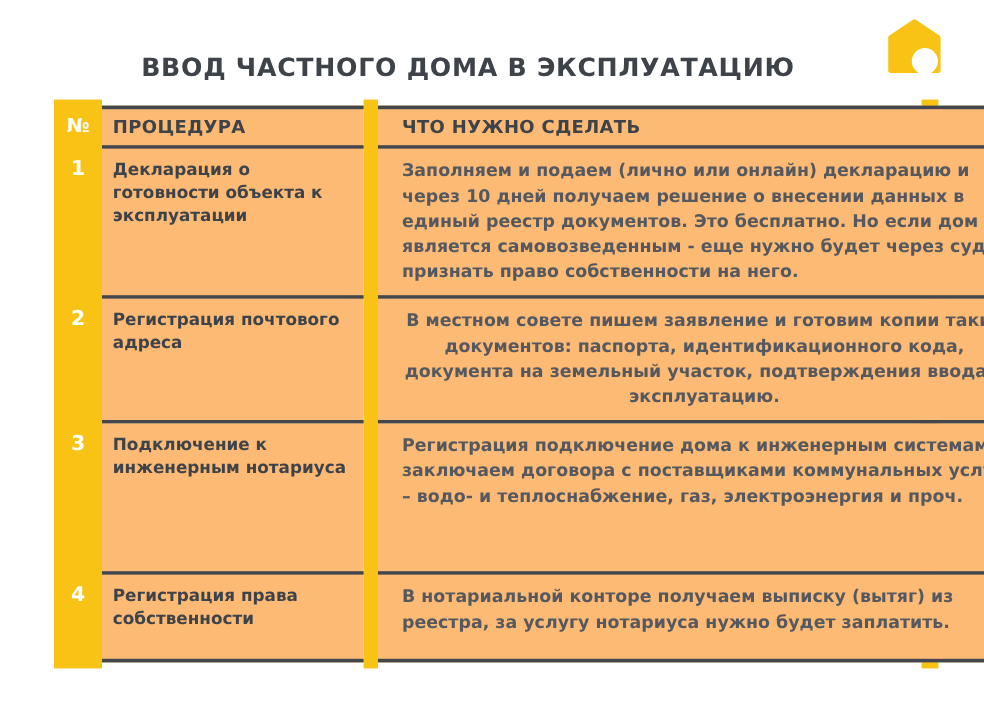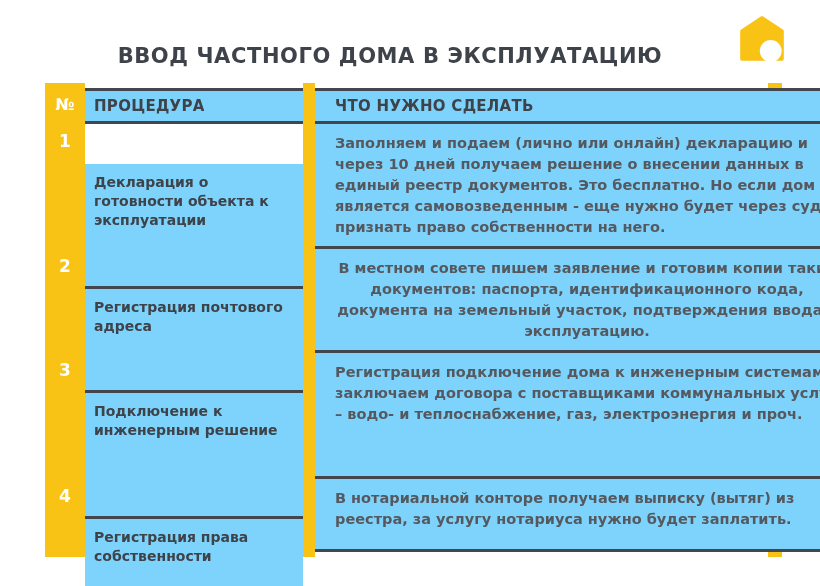--- a/index.html
+++ b/index.html
@@ -38,42 +38,41 @@
   }
   .strip{
     position:absolute;top:0;bottom:0;
     background:var(--yellow);
   }
   .strip-num{left:0;width:40px;}
   .strip-mid{left:258px;width:12px;}
   .strip-right{left:723px;width:14px;}
   .cell{
     position:absolute;
-    background:#7dd3fc;
+    background:#fdba74;
     box-sizing:border-box;
     border-bottom:3px solid var(--line);
     padding:9px 8px 0 9px;
   }
   .c2{left:40px;width:218px;}
   .c3{left:270px;width:532px;padding-left:20px;}
   .head{
     border-top:3px solid var(--line);
     display:flex;align-items:center;
     padding-top:0;
     font-weight:bold;
     font-size:15px;
     color:var(--dark);
     letter-spacing:0.3px;
   }
   .proc{
     font-weight:bold;
     font-size:14px;
     line-height:19px;
     color:var(--dark);
-    margin-top:40px;
   }
   .action{
     font-size:14.5px;
     line-height:21px;
     color:var(--body);
     font-weight:bold;
   }
   .num{
     position:absolute;
     left:0;width:40px;
@@ -117,21 +116,21 @@
 
     <div class="num" style="top:48px;">1</div>
     <div class="cell proc c2" style="top:41px;height:125px;">Декларация о готовности объекта к эксплуатации</div>
     <div class="cell action c3" style="top:41px;height:125px;">Заполняем и подаем (лично или онлайн) декларацию и через 10 дней получаем решение о внесении данных в единый реестр документов. Это бесплатно. Но если дом является самовозведенным - еще нужно будет через суд признать право собственности на него.</div>
 
     <div class="num" style="top:173px;">2</div>
     <div class="cell proc c2" style="top:166px;height:104px;">Регистрация почтового адреса</div>
     <div class="cell action c3" style="top:166px;height:104px;text-align:center;">В местном совете пишем заявление и готовим копии таких документов: паспорта, идентификационного кода, документа на земельный участок, подтверждения ввода в эксплуатацию.</div>
 
     <div class="num" style="top:277px;">3</div>
-    <div class="cell proc c2" style="top:270px;height:126px;">Подключение к инженерным решение</div>
+    <div class="cell proc c2" style="top:270px;height:126px;">Подключение к инженерным нотариуса</div>
     <div class="cell action c3" style="top:270px;height:126px;">Регистрация подключение дома к инженерным системам, заключаем договора с поставщиками коммунальных услуг – водо- и теплоснабжение, газ, электроэнергия и проч.</div>
 
     <div class="num" style="top:403px;">4</div>
     <div class="cell proc c2" style="top:396px;height:73px;">Регистрация права собственности</div>
     <div class="cell action c3" style="top:396px;height:73px;">В нотариальной конторе получаем выписку (вытяг) из реестра, за услугу нотариуса нужно будет заплатить.</div>
 
   </div>
 </div>
 
 </body></html>

